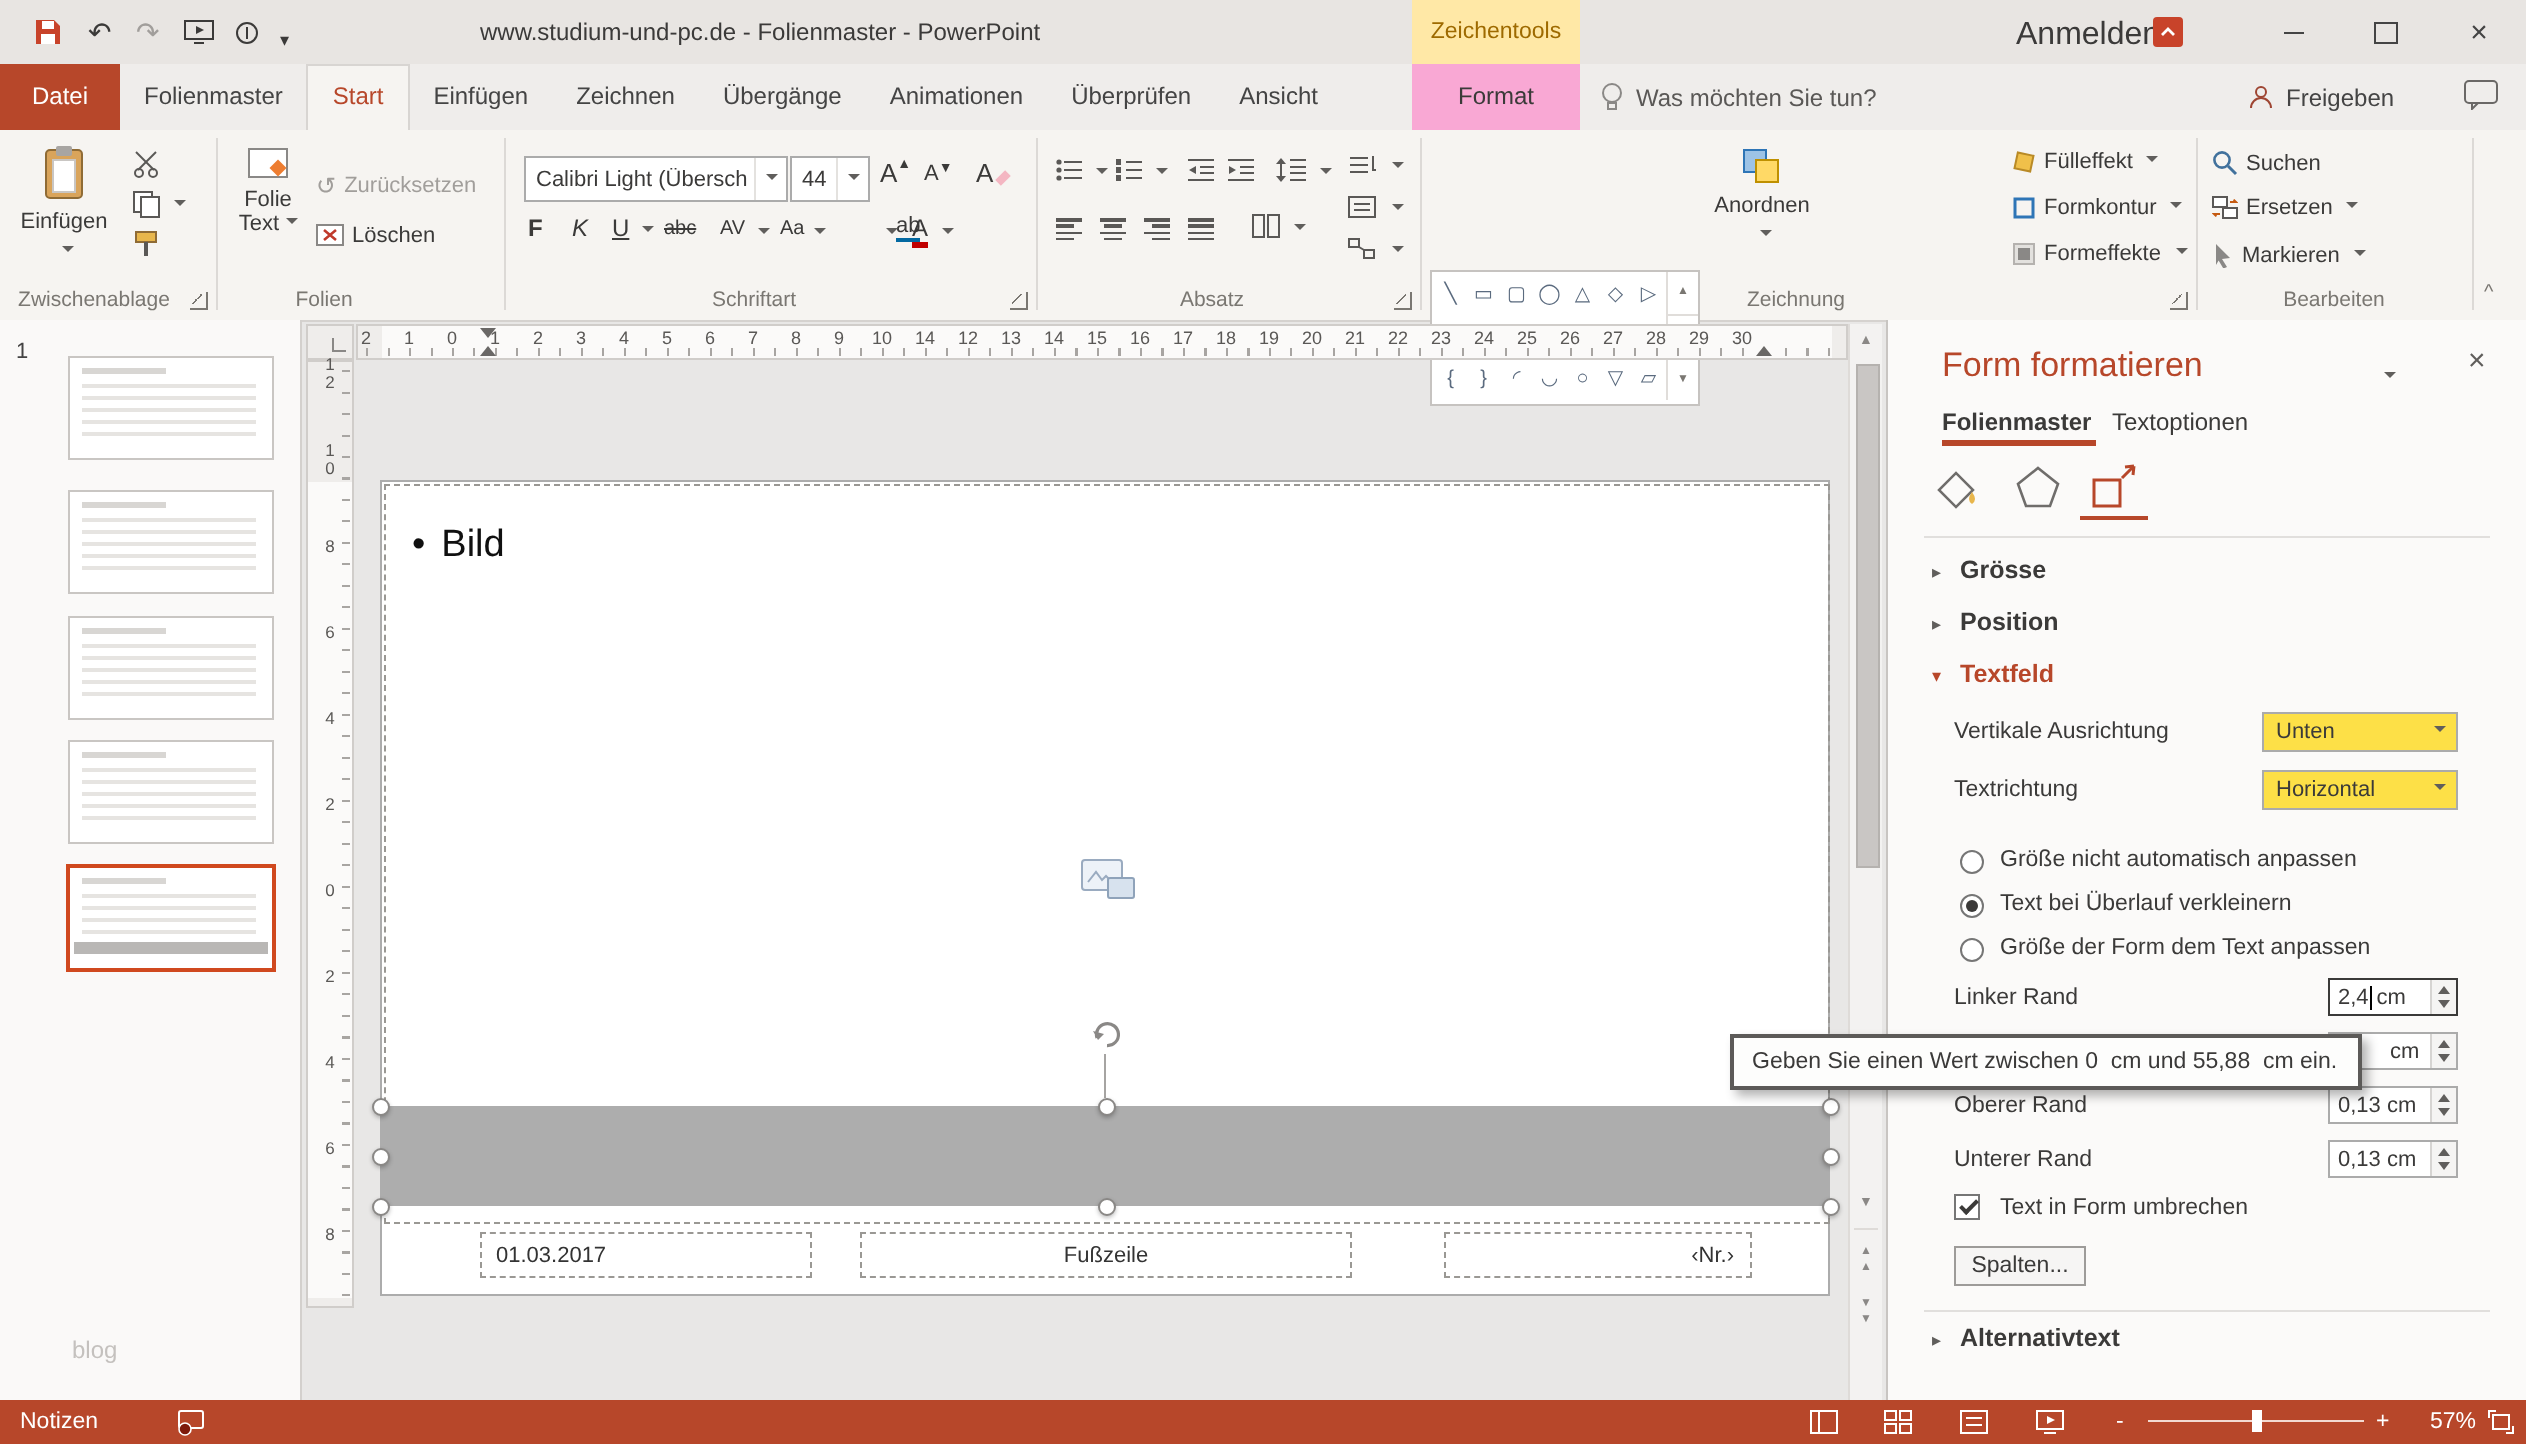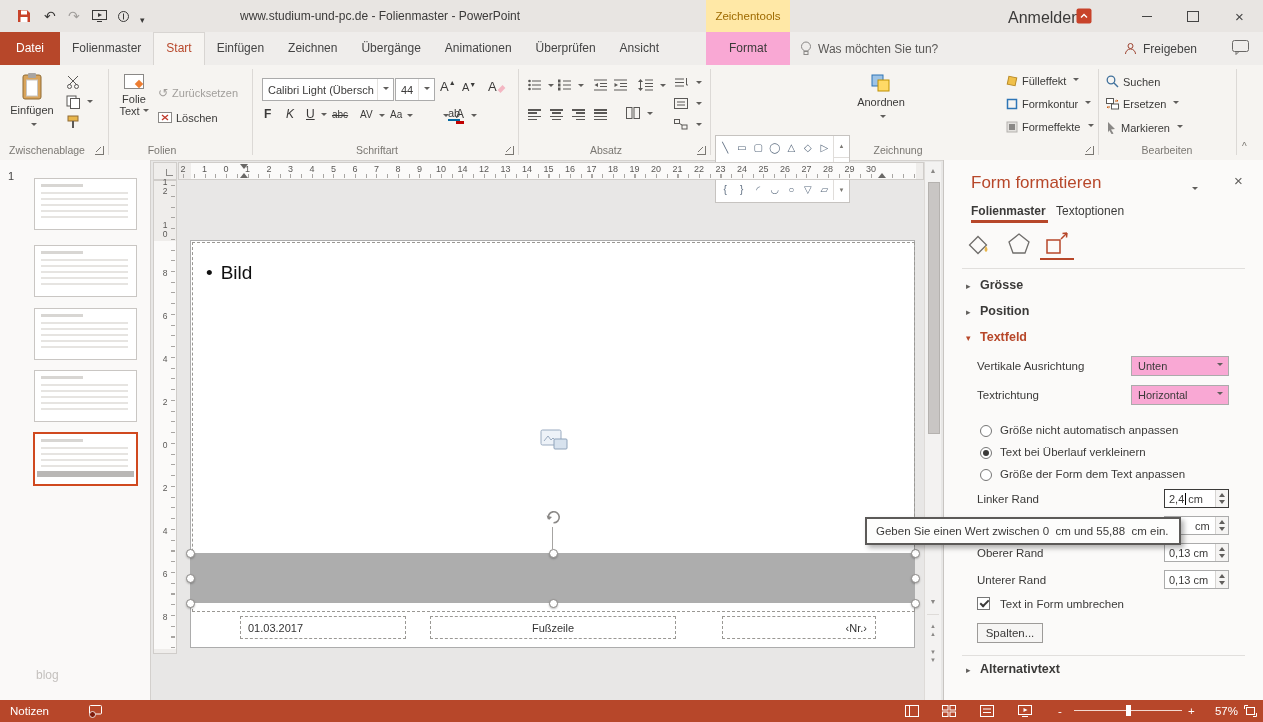--- a/index.html
+++ b/index.html
@@ -89,21 +89,21 @@
   .pane{position:absolute;left:943px;top:160px;width:320px;height:540px;background:#FBFAF9;border-left:1px solid #C8C5C2;box-sizing:border-box}
   .pane-title{position:absolute;left:27px;top:13px;font-size:17px;color:#B7472A;white-space:nowrap}
   .ptab{position:absolute;top:44px;font-size:12px;color:#3B3A39;white-space:nowrap}
   .ptab.on{font-weight:bold}
   .ptab-ul{position:absolute;left:27px;top:60px;width:77px;height:3px;background:#B7472A}
   .pdiv{position:absolute;left:18px;right:18px;height:1px;background:#E1DFDD}
   .sec{position:absolute;left:22px;font-size:12.5px;font-weight:bold;color:#3B3A39;white-space:nowrap}
   .sec .tri{display:inline-block;width:14px;font-size:9px;color:#605E5C;font-weight:normal}
   .sec.hot{color:#B7472A}
   .plabel{position:absolute;left:33px;font-size:11.5px;color:#3B3A39;white-space:nowrap}
-  .pcombo{position:absolute;left:187px;width:98px;height:20px;background:#f9a8d4;border:1px solid #ABABAB;
+  .pcombo{position:absolute;left:187px;width:98px;height:20px;background:#fde047;border:1px solid #ABABAB;
           display:flex;align-items:center;font-size:11px;box-sizing:border-box}
   .pcombo .cx{flex:1;padding-left:6px;white-space:nowrap;overflow:hidden}
   .pcombo .ca{width:16px;align-self:stretch;display:flex;align-items:center;justify-content:center}
   .radio{position:absolute;left:36px;width:12px;height:12px;border:1px solid #767676;border-radius:50%;background:#fff;box-sizing:border-box}
   .radio.on:after{content:"";position:absolute;left:2px;top:2px;width:6px;height:6px;border-radius:50%;background:#3B3A39}
   .rlabel{position:absolute;left:56px;font-size:11.5px;color:#3B3A39;white-space:nowrap}
   .spinfield{position:absolute;left:220px;width:65px;height:19px;background:#fff;border:1px solid #ABABAB;
              display:flex;align-items:center;font-size:11px;box-sizing:border-box}
   .spinfield .val{padding-left:4px;min-width:24px}
   .spinfield .unit{margin-left:2px}

